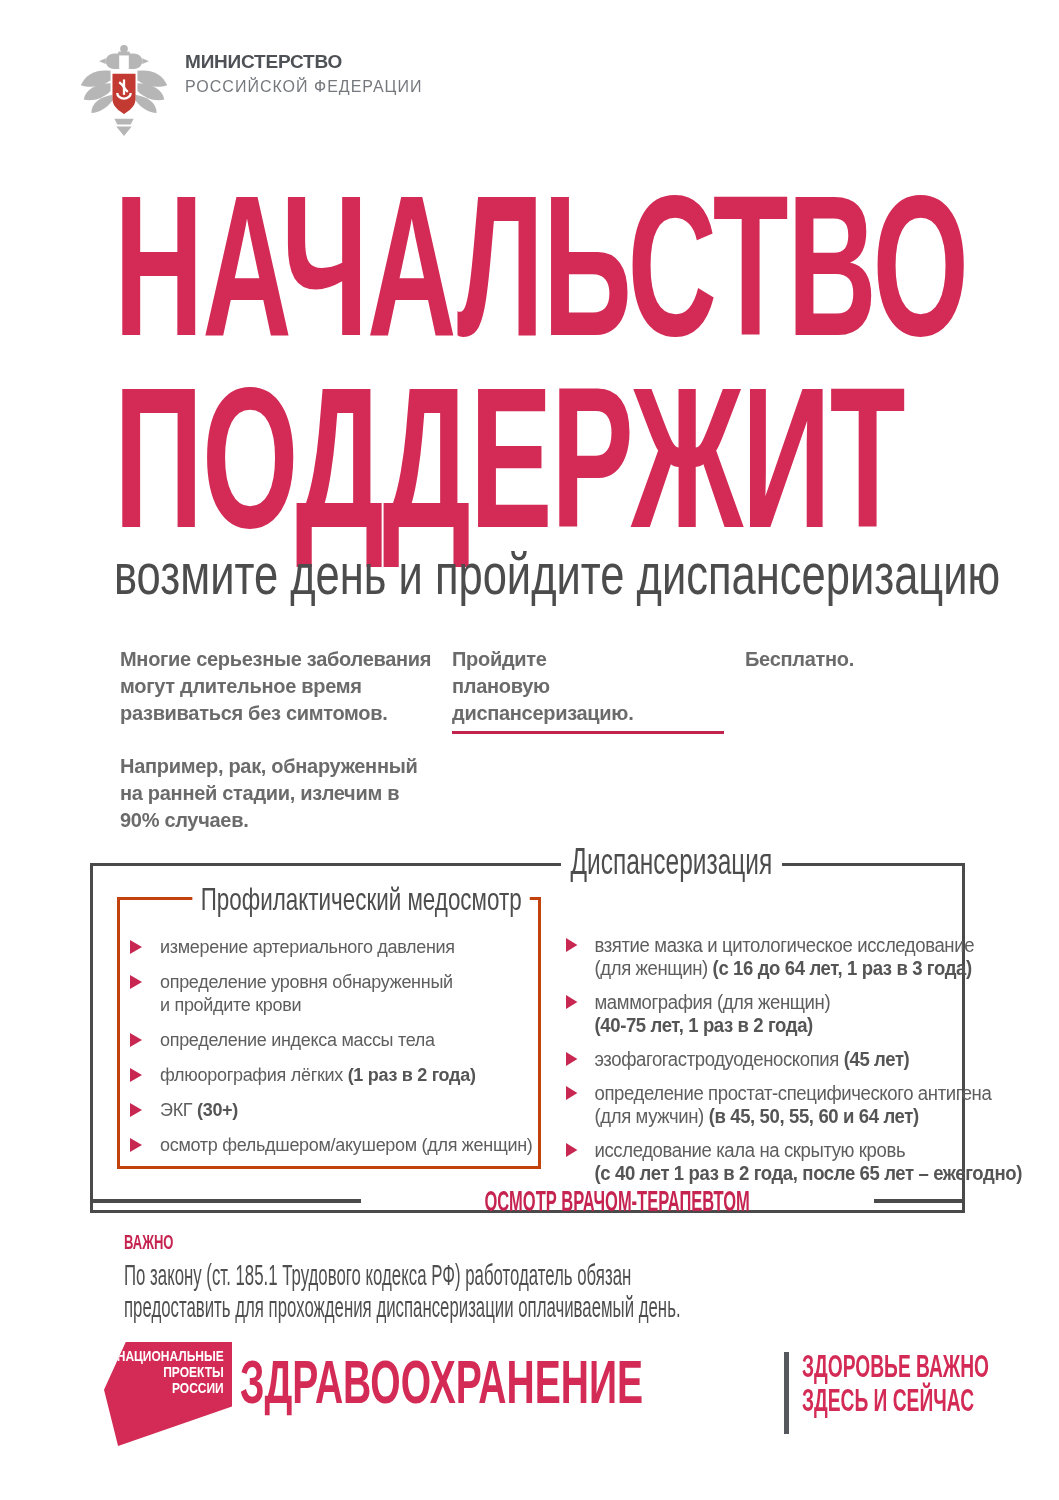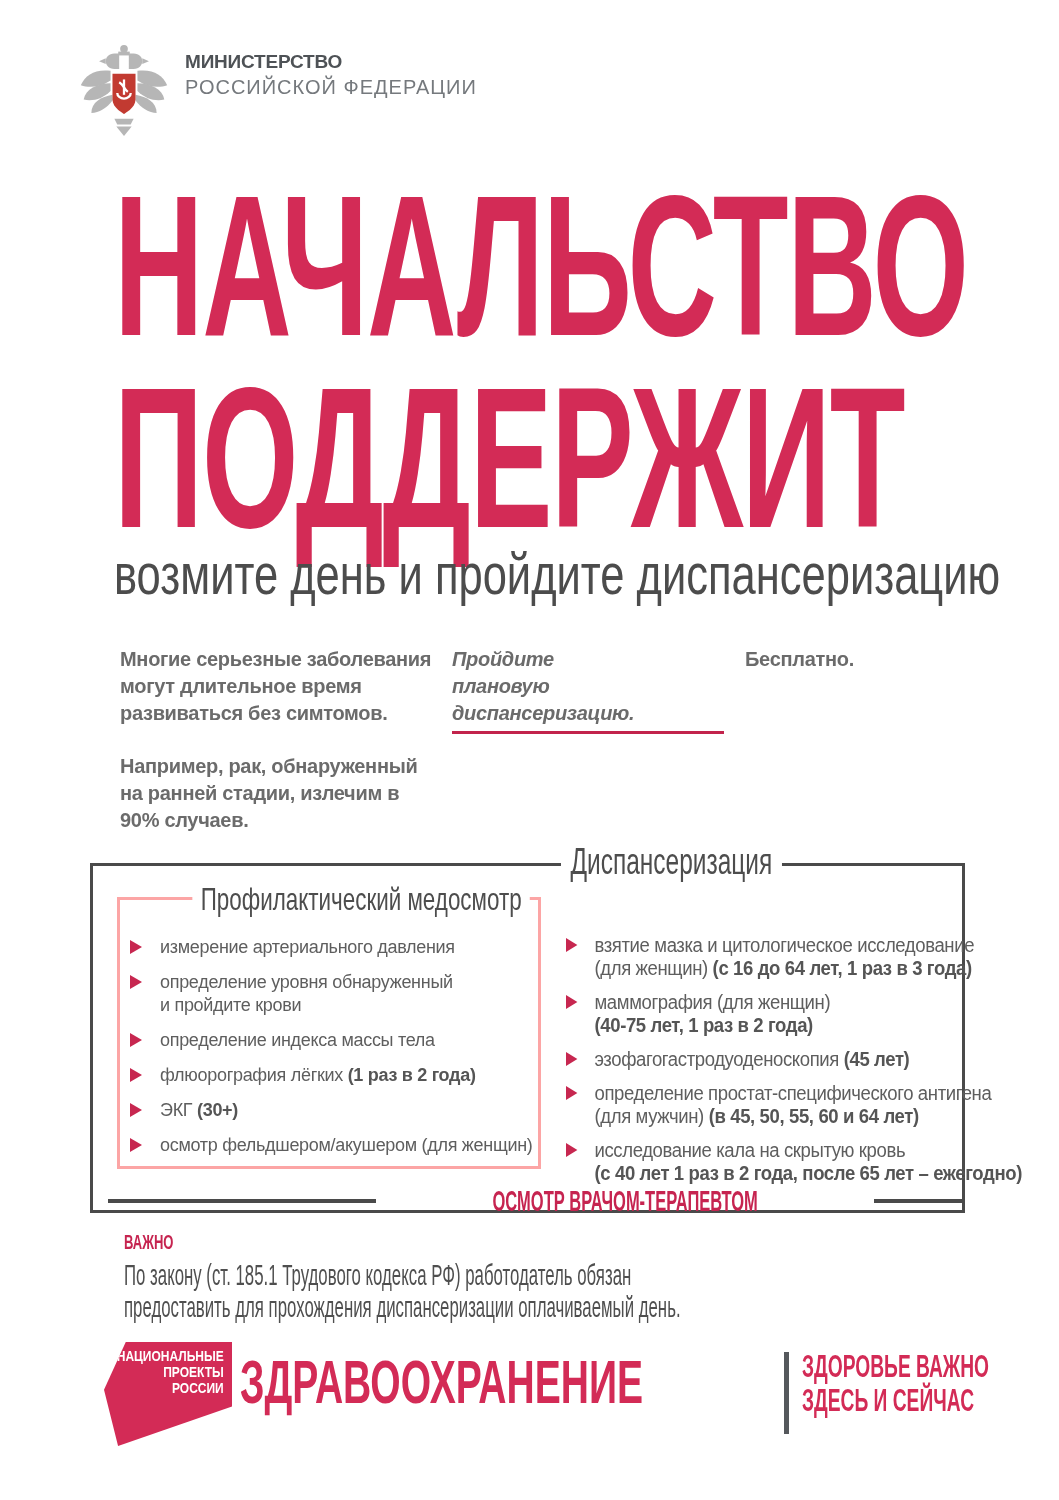--- a/index.html
+++ b/index.html
@@ -5,58 +5,58 @@
   html,body{margin:0;padding:0;background:#e9e9e9;}
   .poster{
     position:relative;width:1059px;height:1500px;margin:0 auto;
     background:#ffffff;overflow:hidden;
     font-family:"Liberation Sans",sans-serif;color:#4d4d4d;padding-left:8px;
   }
   
   .emblem{position:absolute;left:76px;top:40px;}
   .gov-text{position:absolute;left:185px;top:50px;}
   .gov-bold{font-size:19px;font-weight:700;color:#4e5256;letter-spacing:-0.2px;line-height:24px;}
-  .gov-light{font-size:20px;font-weight:400;color:#75797d;letter-spacing:1px;line-height:24px;margin-top:1px;}
+  .gov-light{font-size:16px;font-weight:400;color:#75797d;letter-spacing:1px;line-height:24px;margin-top:1px;}
   
   .title{position:absolute;left:114px;top:170px;margin:0;font-size:200px;font-weight:700;
          line-height:0.96;color:#d32b56;letter-spacing:-2px;}
   .title .tline{transform:scaleX(0.62);transform-origin:0 50%;white-space:nowrap;}
   .subtitle{position:absolute;left:114px;top:540px;font-size:58px;font-weight:400;color:#4c4c4c;
             transform:scaleX(0.75);transform-origin:0 0;white-space:nowrap;letter-spacing:0;}
   
   .intro{position:absolute;left:120px;top:646px;width:880px;height:200px;}
   .intro .col{position:absolute;top:0;}
   .c1{left:0;width:312px;}
   .c2{left:332px;width:272px;}
   .c3{left:625px;width:240px;}
   .intro p{margin:0 0 26px 0;font-size:20px;font-weight:700;color:#6b6b6b;line-height:27px;letter-spacing:-0.3px;}
-  .cta{margin:0;font-style:italic;}
+  .cta{margin:0;}
   .cta .u{display:inline-block;border-bottom:3px solid #c2234c;padding-bottom:4px;}
   
   .disp-box{position:absolute;left:90px;top:863px;width:875px;height:350px;
             border:3px solid #4a4a4a;box-sizing:border-box;}
   .box-label{position:absolute;background:#fff;color:#4d4d4d;white-space:nowrap;}
   .disp-label{top:-24px;left:416px;height:40px;line-height:40px;padding:0 14px;
               font-size:36px;font-weight:400;transform:scaleX(0.68);transform-origin:center;}
   .med-box{position:absolute;left:24px;top:31px;width:424px;height:272px;
-           border:3px solid #fca5a5;box-sizing:border-box;}
+           border:3px solid #c2410c;box-sizing:border-box;}
   .med-label{top:-19px;left:0;right:0;margin:auto;width:max-content;height:36px;line-height:36px;
              padding:0 12px;font-size:32px;font-weight:400;transform:scaleX(0.70);transform-origin:center;}
   ul.list{list-style:none;margin:0;padding:0;position:absolute;}
   .left-list{left:10px;top:36px;width:400px;}
   .right-list{left:473px;top:68px;width:400px;transform:scaleX(0.95);transform-origin:0 0;}
   .list li{position:relative;padding-left:30px;margin-bottom:12px;}
   .right-list li{margin-bottom:11px;}
   .list .ln{white-space:nowrap;font-size:18px;font-weight:400;color:#5e5e5e;
             line-height:23px;letter-spacing:-0.3px;}
   .right-list .ln{font-size:19.5px;letter-spacing:-0.4px;}
   .list .bld{font-weight:700;color:#555555;}
   .tri{position:absolute;left:0;top:4px;width:0;height:0;
        border-left:12px solid #c72750;border-top:7px solid transparent;border-bottom:7px solid transparent;}
-  .box-footer{position:absolute;left:0;right:0;top:318px;display:flex;align-items:center;justify-content:flex-end;gap:8px;}
+  .box-footer{position:absolute;left:0;right:0;top:318px;display:flex;align-items:center;justify-content:space-between;gap:8px;}
   .dash{height:4px;background:#4a4a4a;}
   .dash-l{width:268px;}
   .dash-r{width:88px;}
   .box-footer-text{font-size:30px;font-weight:700;color:#c62450;transform:scaleX(0.55);
                    transform-origin:center;white-space:nowrap;}
   
   .important{position:absolute;left:124px;top:1230px;}
   .imp-label{font-size:21px;font-weight:700;color:#c62450;transform:scaleX(0.62);
              transform-origin:0 0;white-space:nowrap;margin-bottom:5px;}
   .imp-line{font-size:30px;font-weight:400;color:#4f4f4f;line-height:32px;

